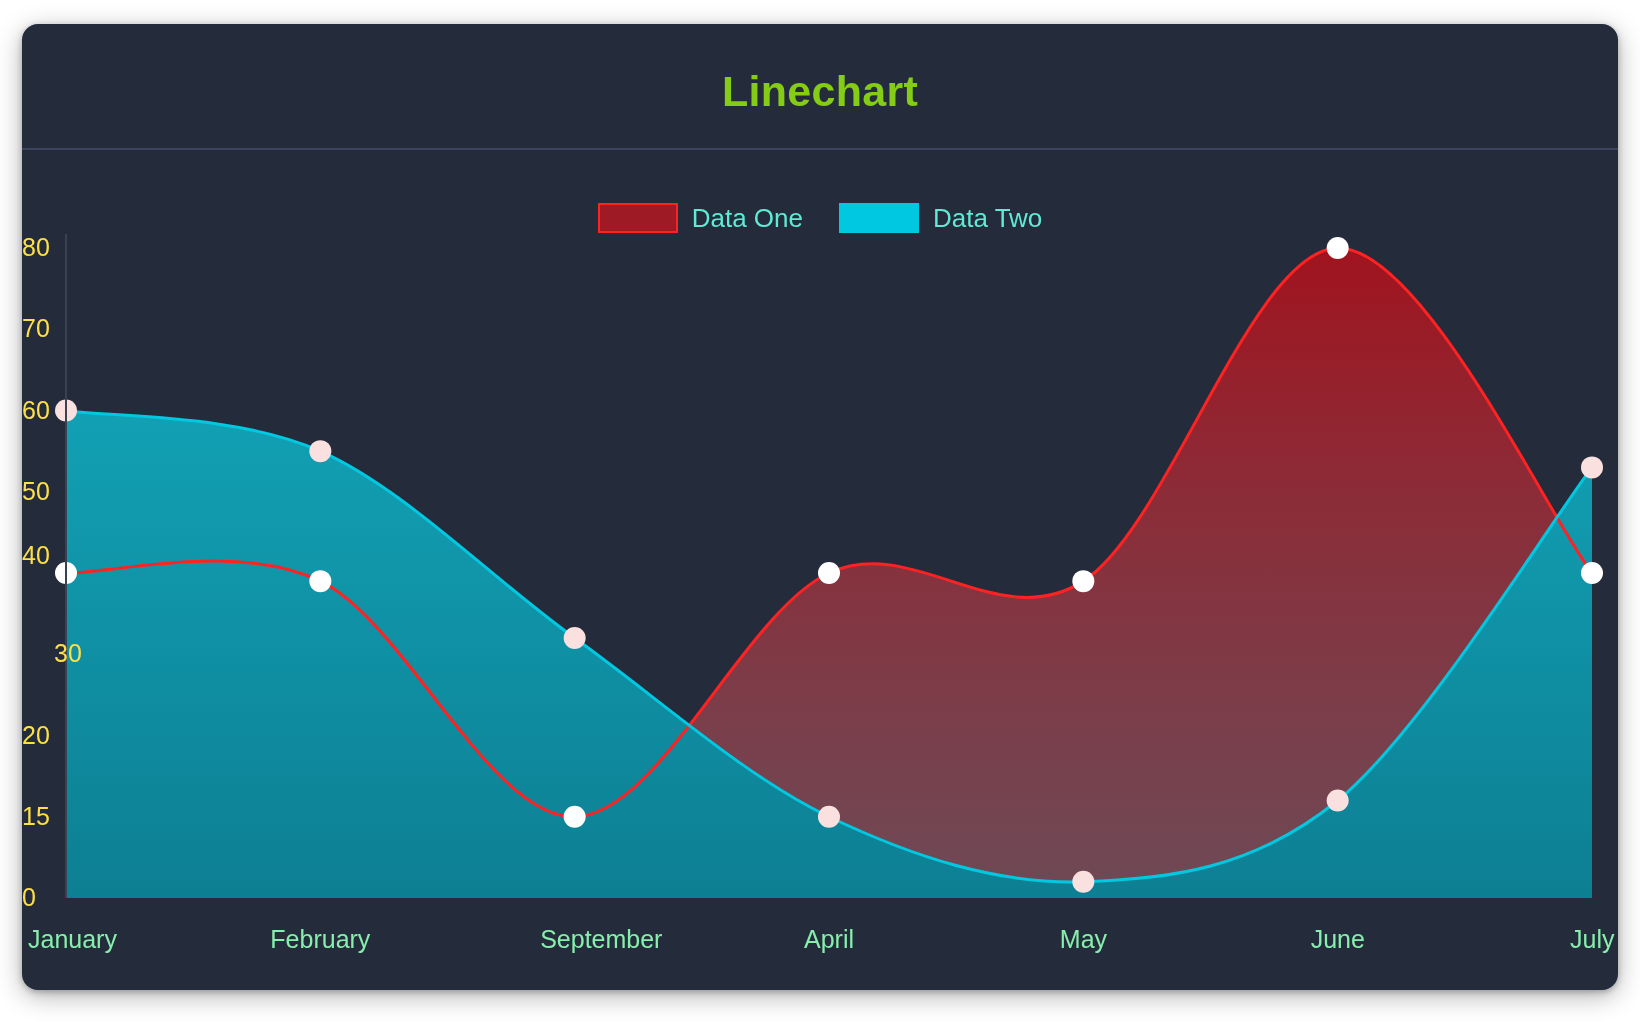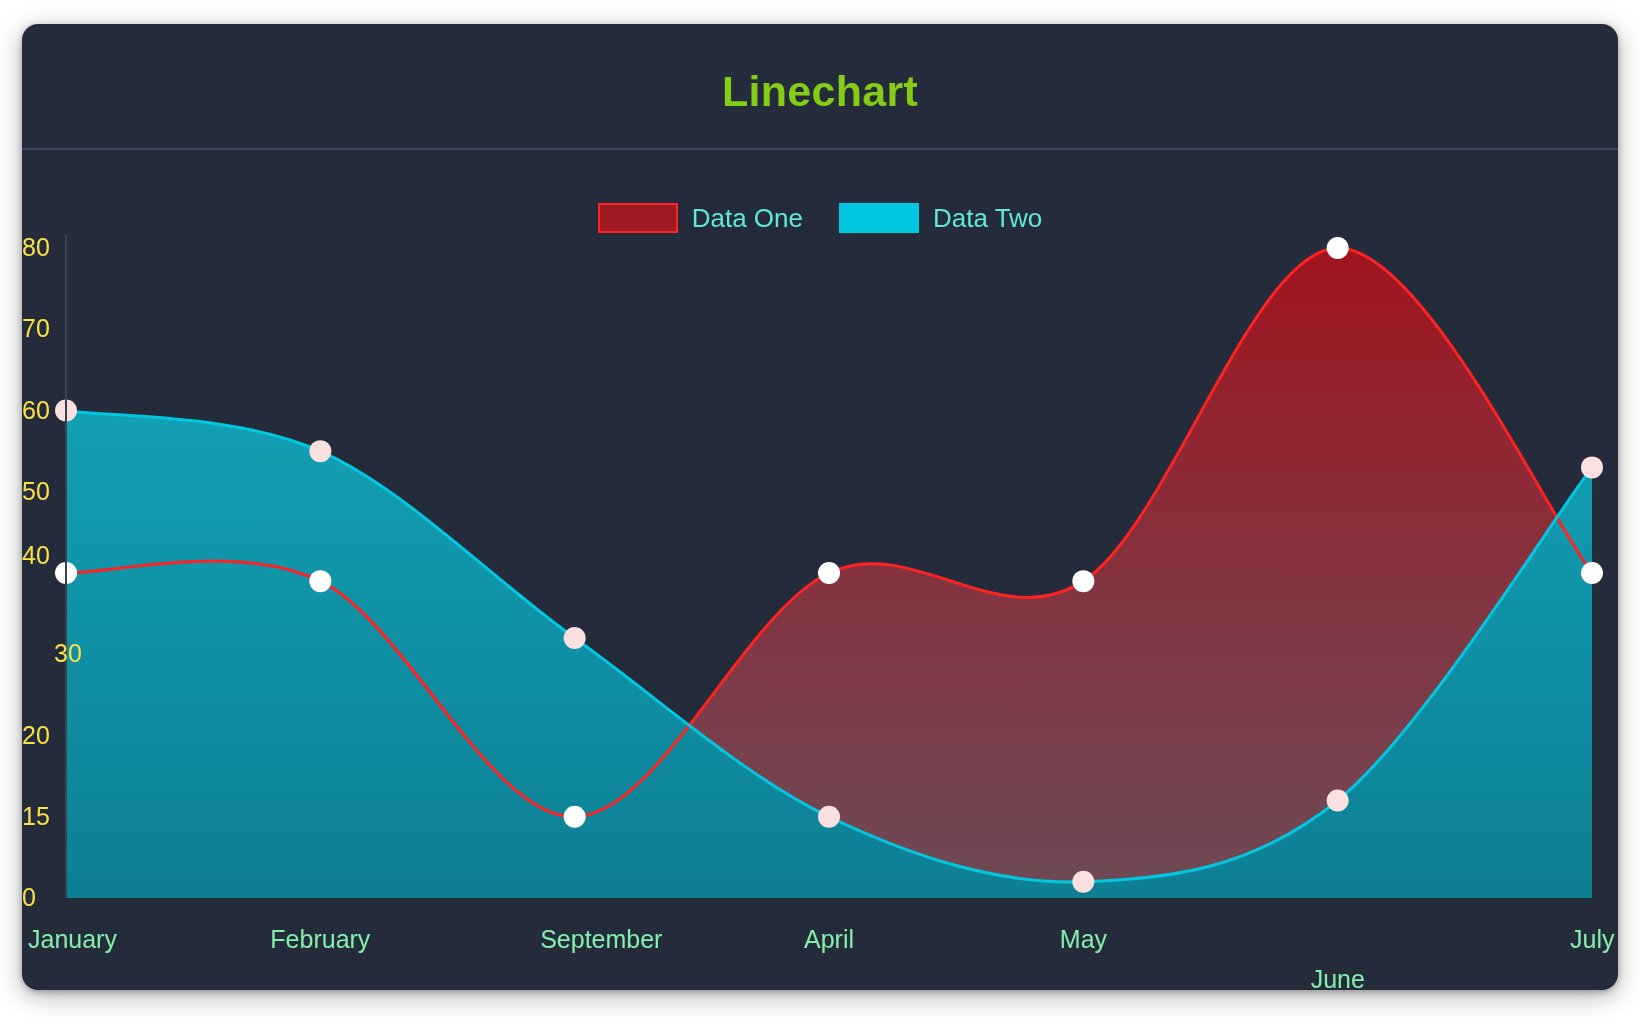--- a/index.html
+++ b/index.html
@@ -137,18 +137,18 @@
         <div class="ytick" style="left: 0px; top: 519px;">40</div>
         <div class="ytick" style="left: 0px; top: 454.75px;">50</div>
         <div class="ytick" style="left: 0px; top: 373.5px;">60</div>
         <div class="ytick" style="left: 0px; top: 292.25px;">70</div>
         <div class="ytick" style="left: 0px; top: 211px;">80</div>
         <div class="xtick" style="top: 903px; left: 6px;">January</div>
         <div class="xtick" style="top: 903px; left: 248.333px;">February</div>
         <div class="xtick" style="top: 903px; left: 518.167px;">September</div>
         <div class="xtick" style="top: 903px; left: 782px;">April</div>
         <div class="xtick" style="top: 903px; left: 1037.83px;">May</div>
-        <div class="xtick" style="top: 903px; left: 1288.67px; margin-top: 40px;">June</div>
+        <div class="xtick" style="top: 903px; left: 1288.67px;">June</div>
         <div class="xtick" style="top: 903px; left: 1548px;">July</div>
       </div>
 
   </div>
 </div>
 
 </body></html>

